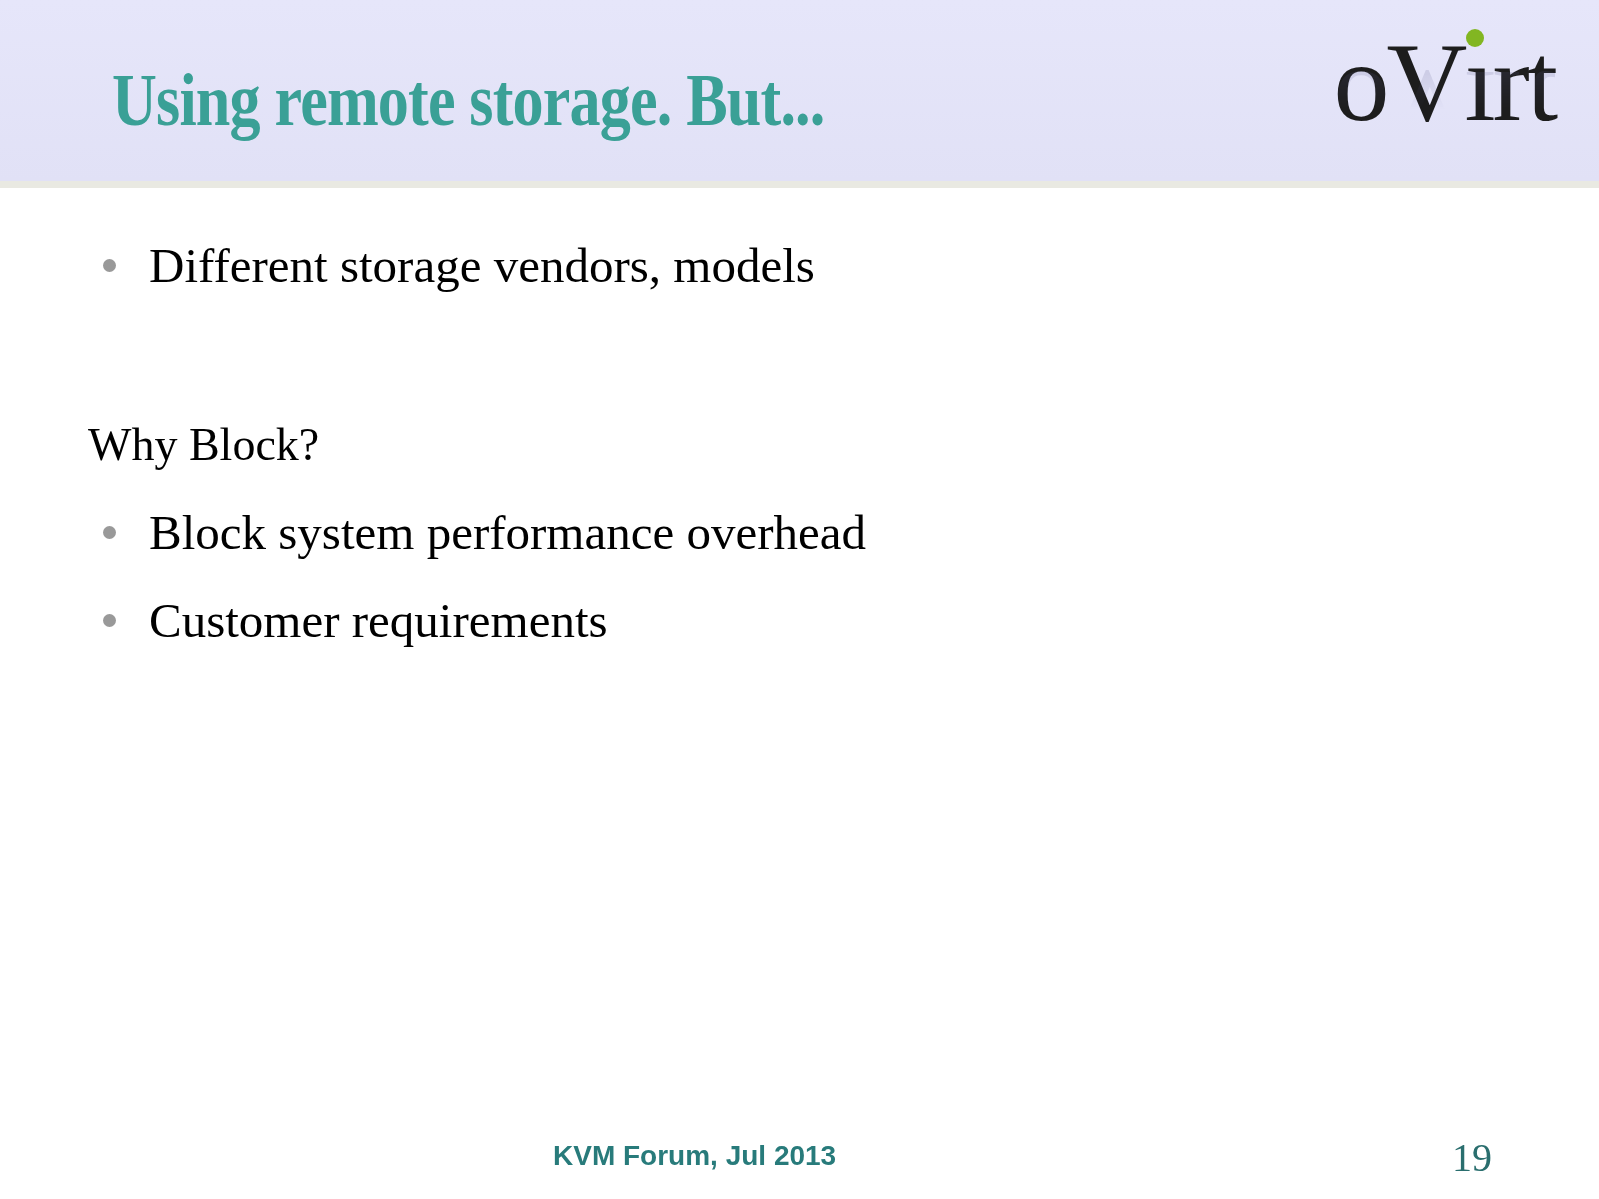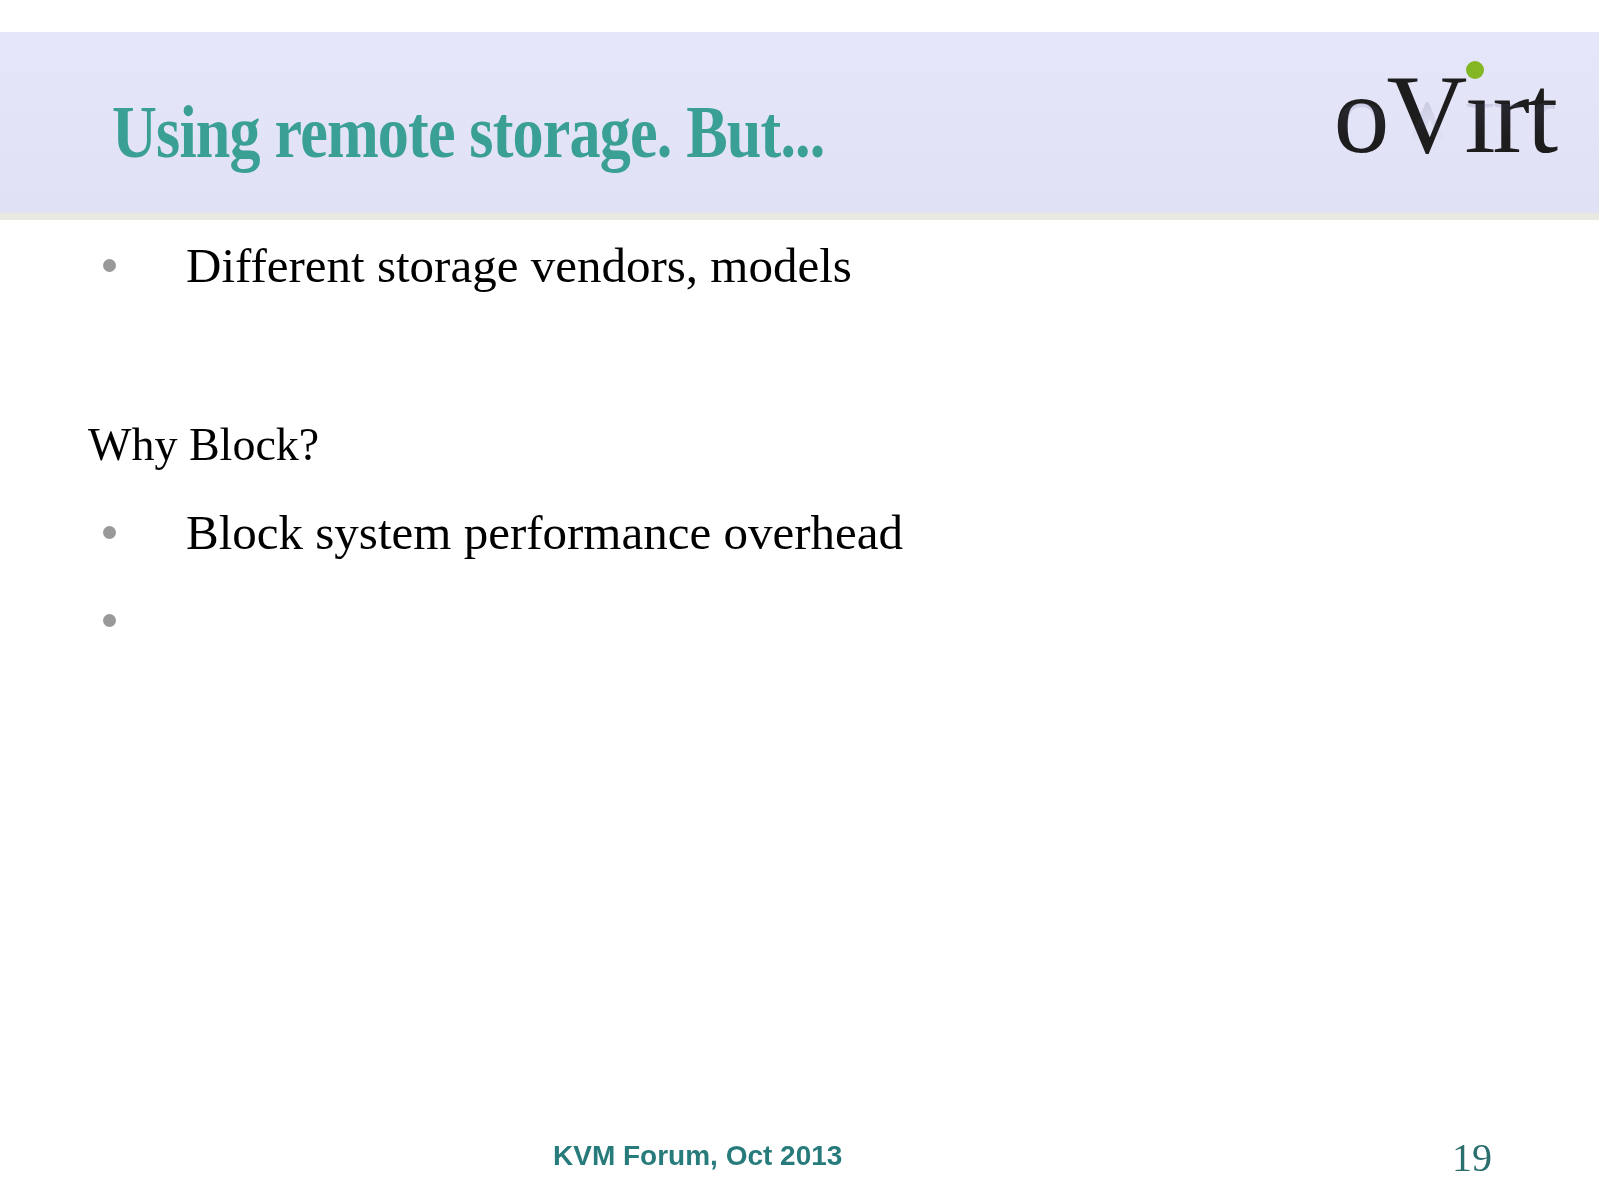--- a/index.html
+++ b/index.html
@@ -19,21 +19,20 @@
     inset: 0;
   }
   
   .header-band {
     position: absolute;
     left: 0; top: 0;
     width: 100%;
     height: 181px;
     background: linear-gradient(180deg, #e6e6fa 0%, #e1e1f6 100%);
     border-bottom: 7px solid #e9e9e2;
-    margin-top: 32px;
   }
   .slide-title {
     position: absolute;
     left: 112px;
     top: 58px;
     font-size: 74px;
     font-weight: bold;
     color: #3aa096;
     white-space: nowrap;
     transform: scaleX(0.84);
@@ -94,21 +93,20 @@
     border-radius: 50%;
     background: #999999;
     margin-left: 15px;
     margin-right: 33px;
     flex: 0 0 auto;
   }
   .bullet-text {
     font-size: 49px;
     color: #000000;
     white-space: nowrap;
-    margin-left: 37px;
   }
   .spacer {
     height: 91px;
   }
   .section-heading {
     display: flex;
     align-items: center;
     height: 88px;
     font-size: 46px;
     color: #000000;
@@ -159,21 +157,22 @@
 
     <div class="section-heading">Why Block?</div>
 
     <div class="bullet-row">
       <span class="bullet-dot"></span>
       <span class="bullet-text">Block system performance overhead</span>
     </div>
 
     <div class="bullet-row">
       <span class="bullet-dot"></span>
+      <span class="bullet-text">Customer requirements</span>
     </div>
 
   </div>
 
-  <div class="footer-text">KVM Forum, Oct 2013</div>
+  <div class="footer-text">KVM Forum, Jul 2013</div>
 
   <div class="page-number">19</div>
 
 </div>
 
 </body></html>

